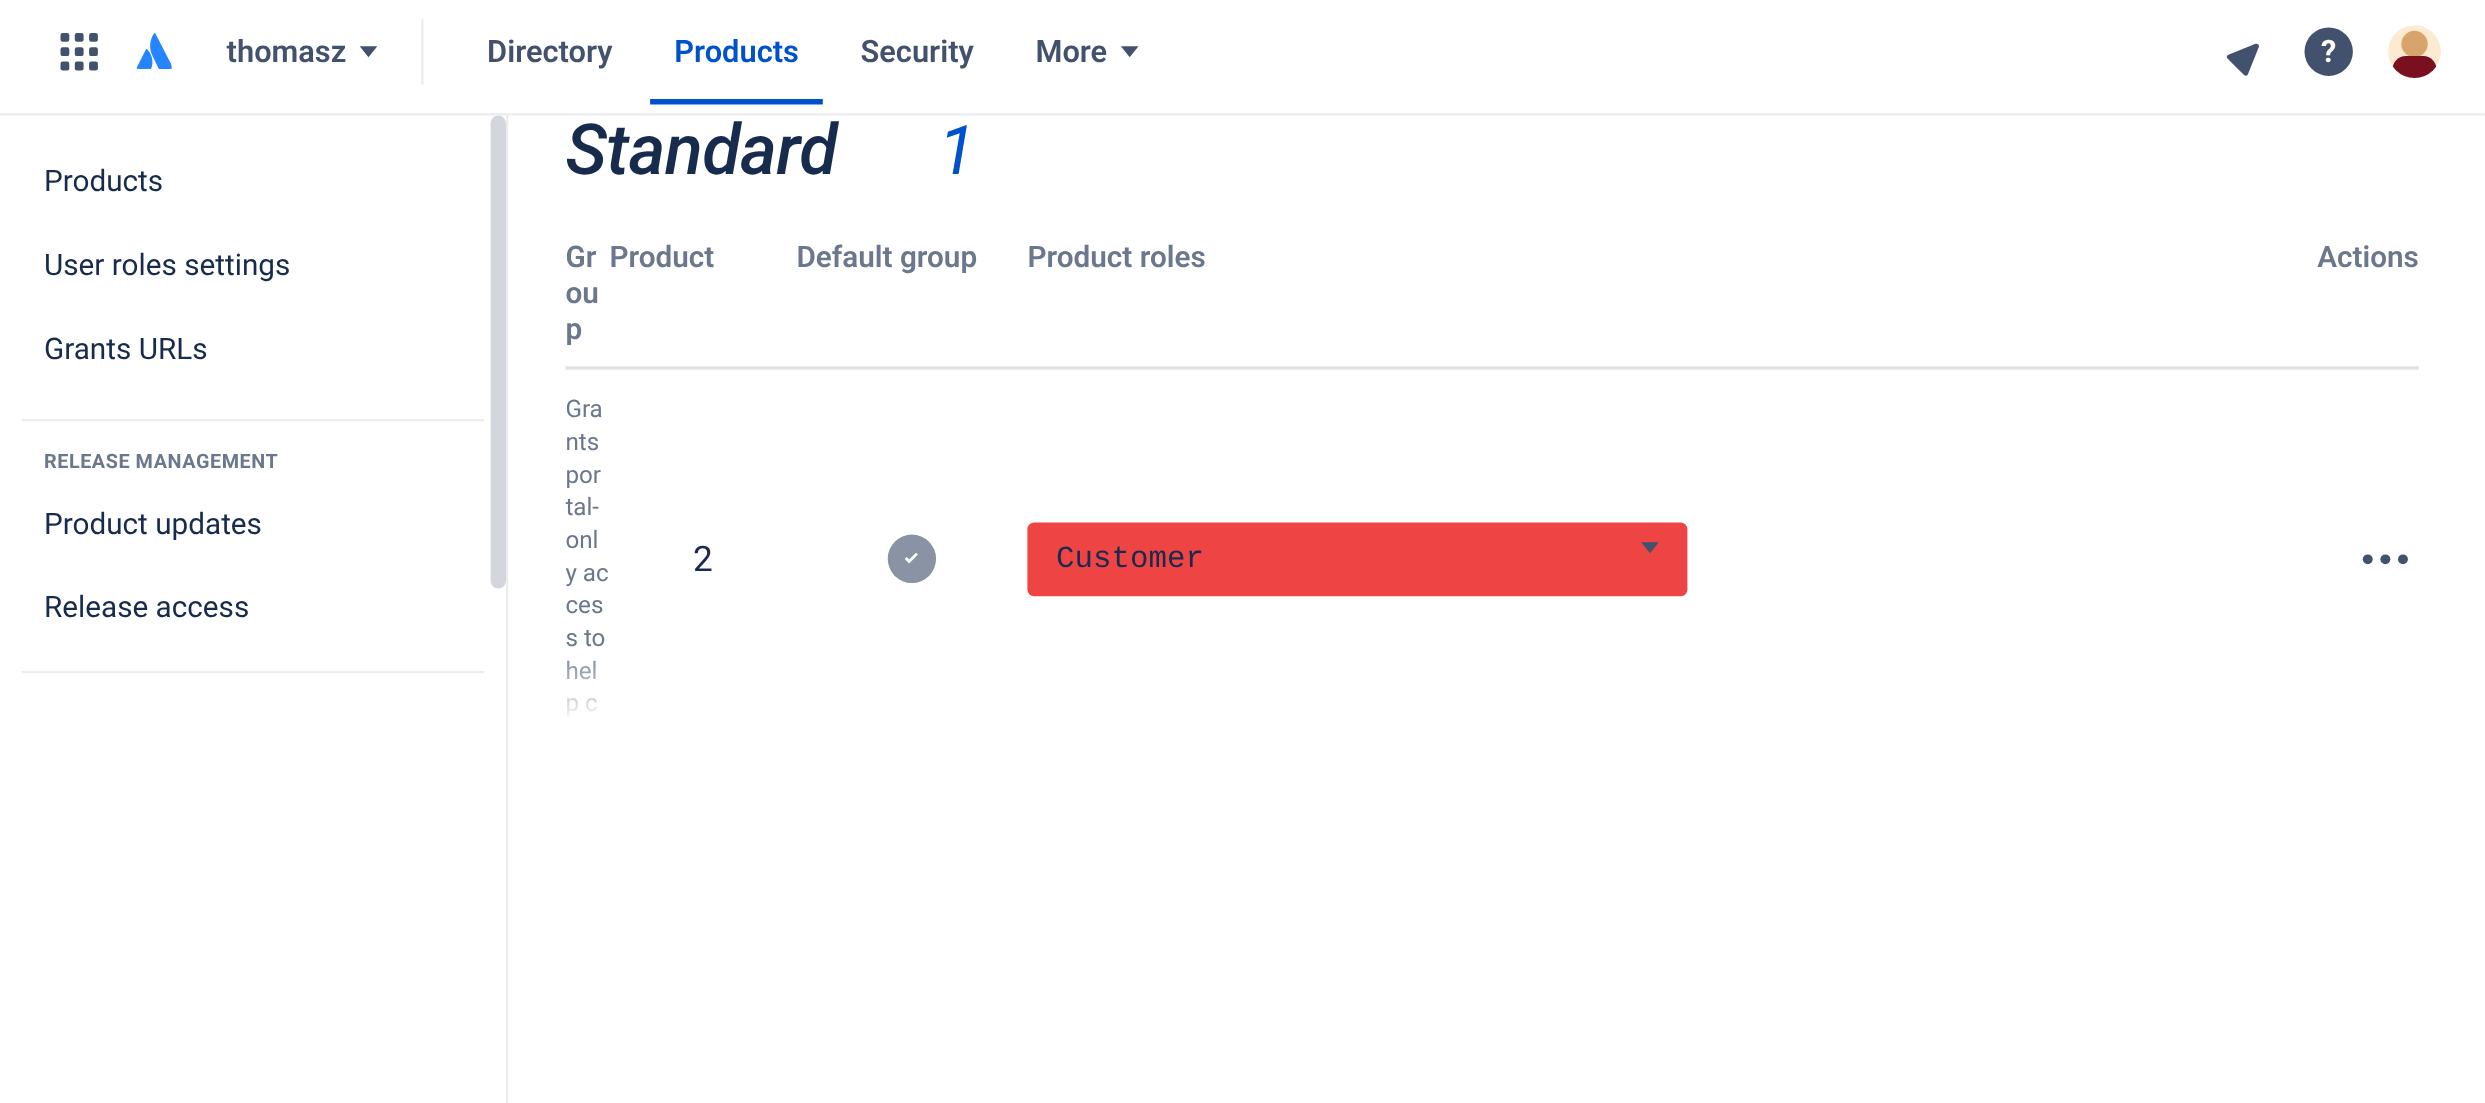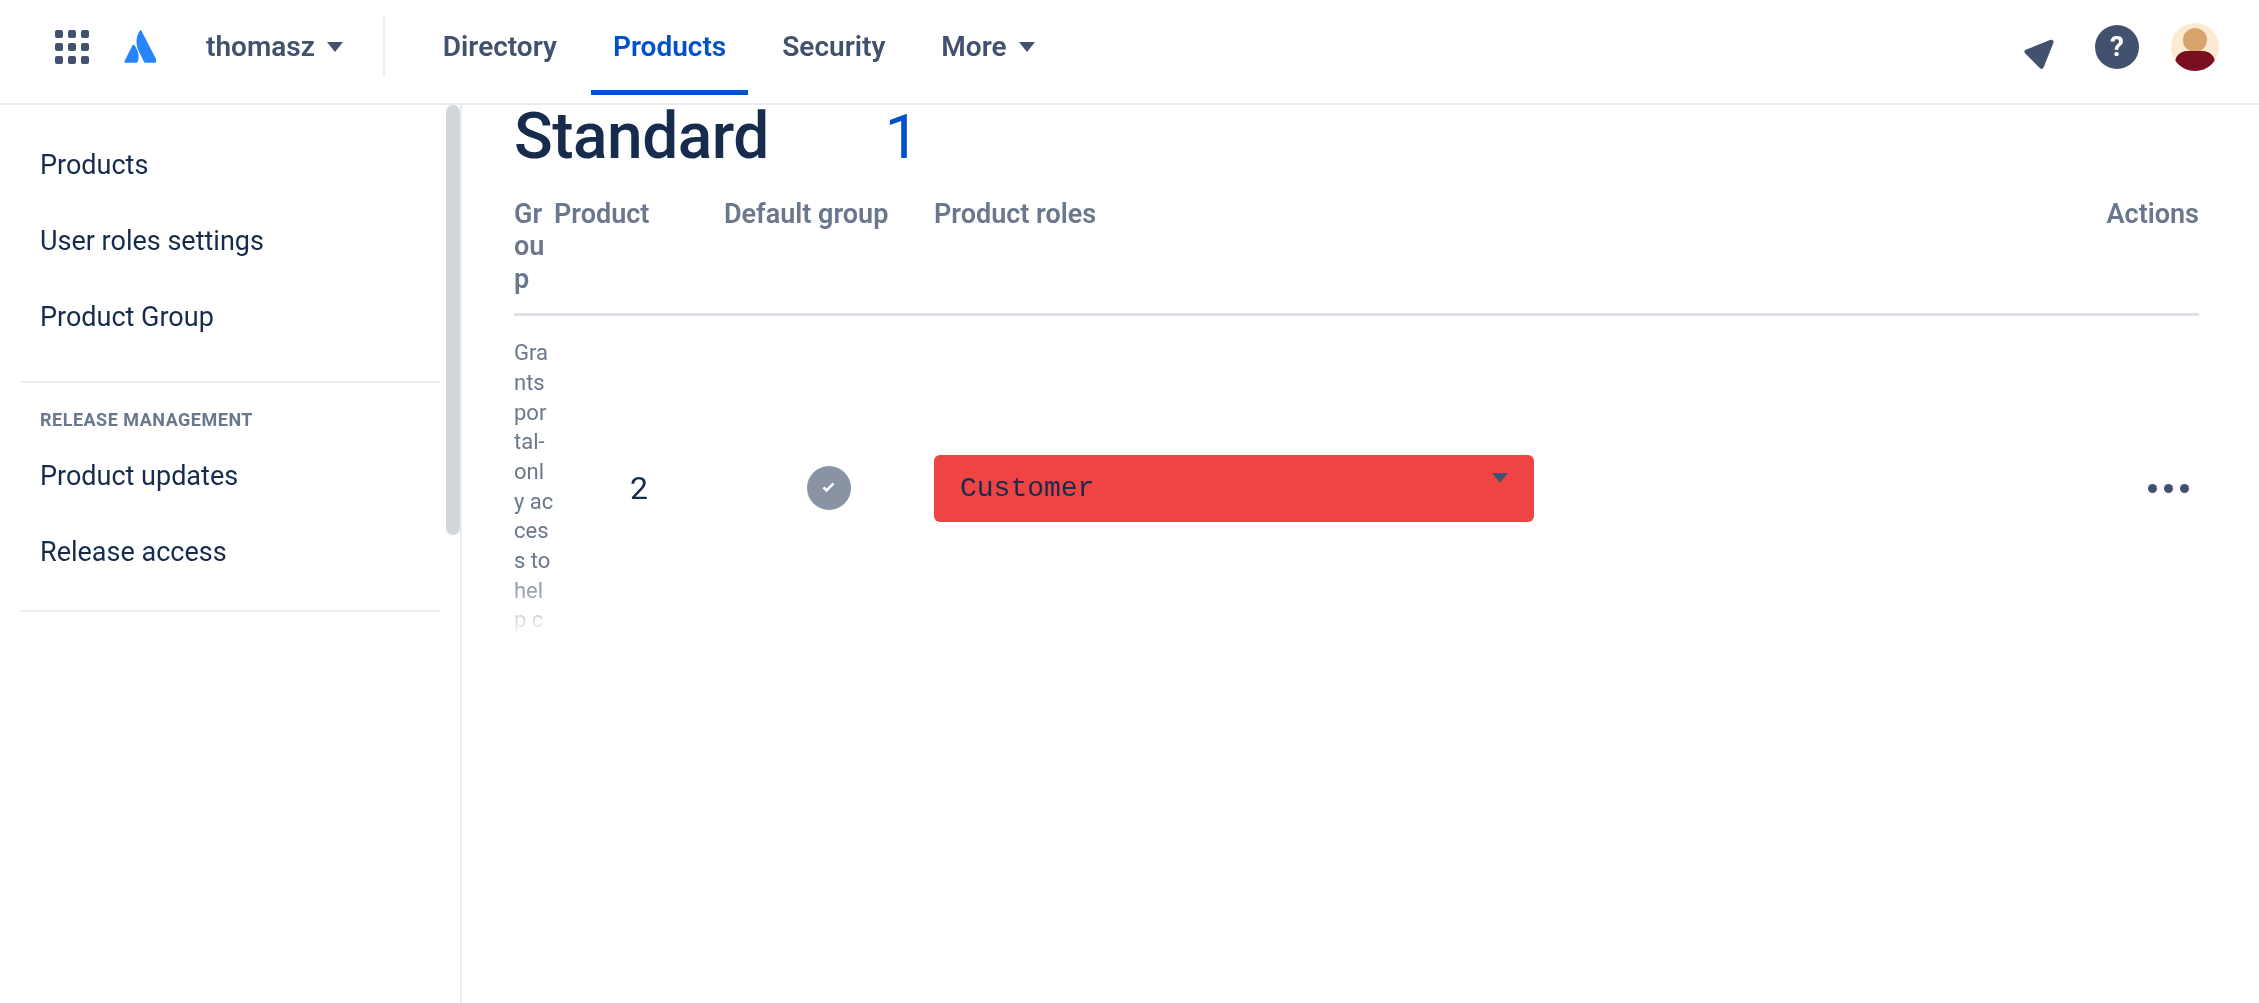--- a/index.html
+++ b/index.html
@@ -148,38 +148,39 @@
 
   .content {
     flex: 1;
     padding: 0 60px 0 52px;
     border-left: 2px solid #EBECF0;
     overflow: visible;
   }
   .heading-row {
     display: flex;
     align-items: baseline;
-    gap: 116px;
+    gap: 92px;
     margin-top: -6px;
+    font-style: italic;
   }
   .heading-title {
     font-size: 64px;
     font-weight: 500;
     color: #172B4D;
     letter-spacing: -0.5px;
   }
   .heading-count {
     font-size: 62px;
     font-weight: 400;
     color: #0052CC;
   }
 
   
   .table {
-    margin-top: 24px;
+    margin-top: 44px;
   }
   .thead {
     display: flex;
     align-items: flex-start;
     border-bottom: 3px solid #DFE1E6;
     padding-bottom: 18px;
   }
   .th {
     font-size: 27px;
     font-weight: 600;
@@ -294,21 +295,21 @@
     </div>
     <div class="help-icon">?</div>
     <div class="avatar"></div>
   </div>
 </div>
 
 <div class="main">
   <div class="sidebar">
     <div class="side-link">Products</div>
     <div class="side-link">User roles settings</div>
-    <div class="side-link">Product Group</div>
+    <div class="side-link">Grants URLs</div>
     <div class="side-section">RELEASE MANAGEMENT</div>
     <div class="side-link">Product updates</div>
     <div class="side-link">Release access</div>
     <div class="side-divider-bottom"></div>
     <div class="sidebar-scroll"></div>
   </div>
 
   <div class="content">
     <div class="heading-row">
       <div class="heading-title">Standard</div>

